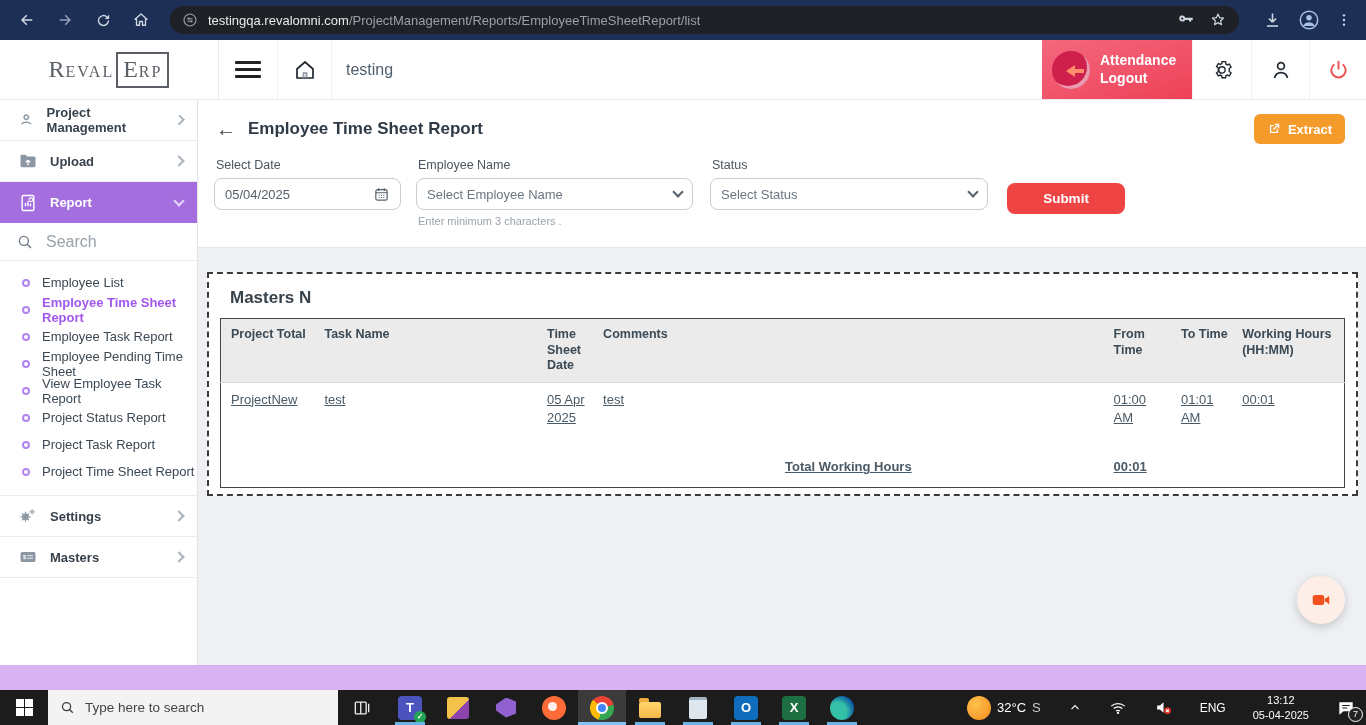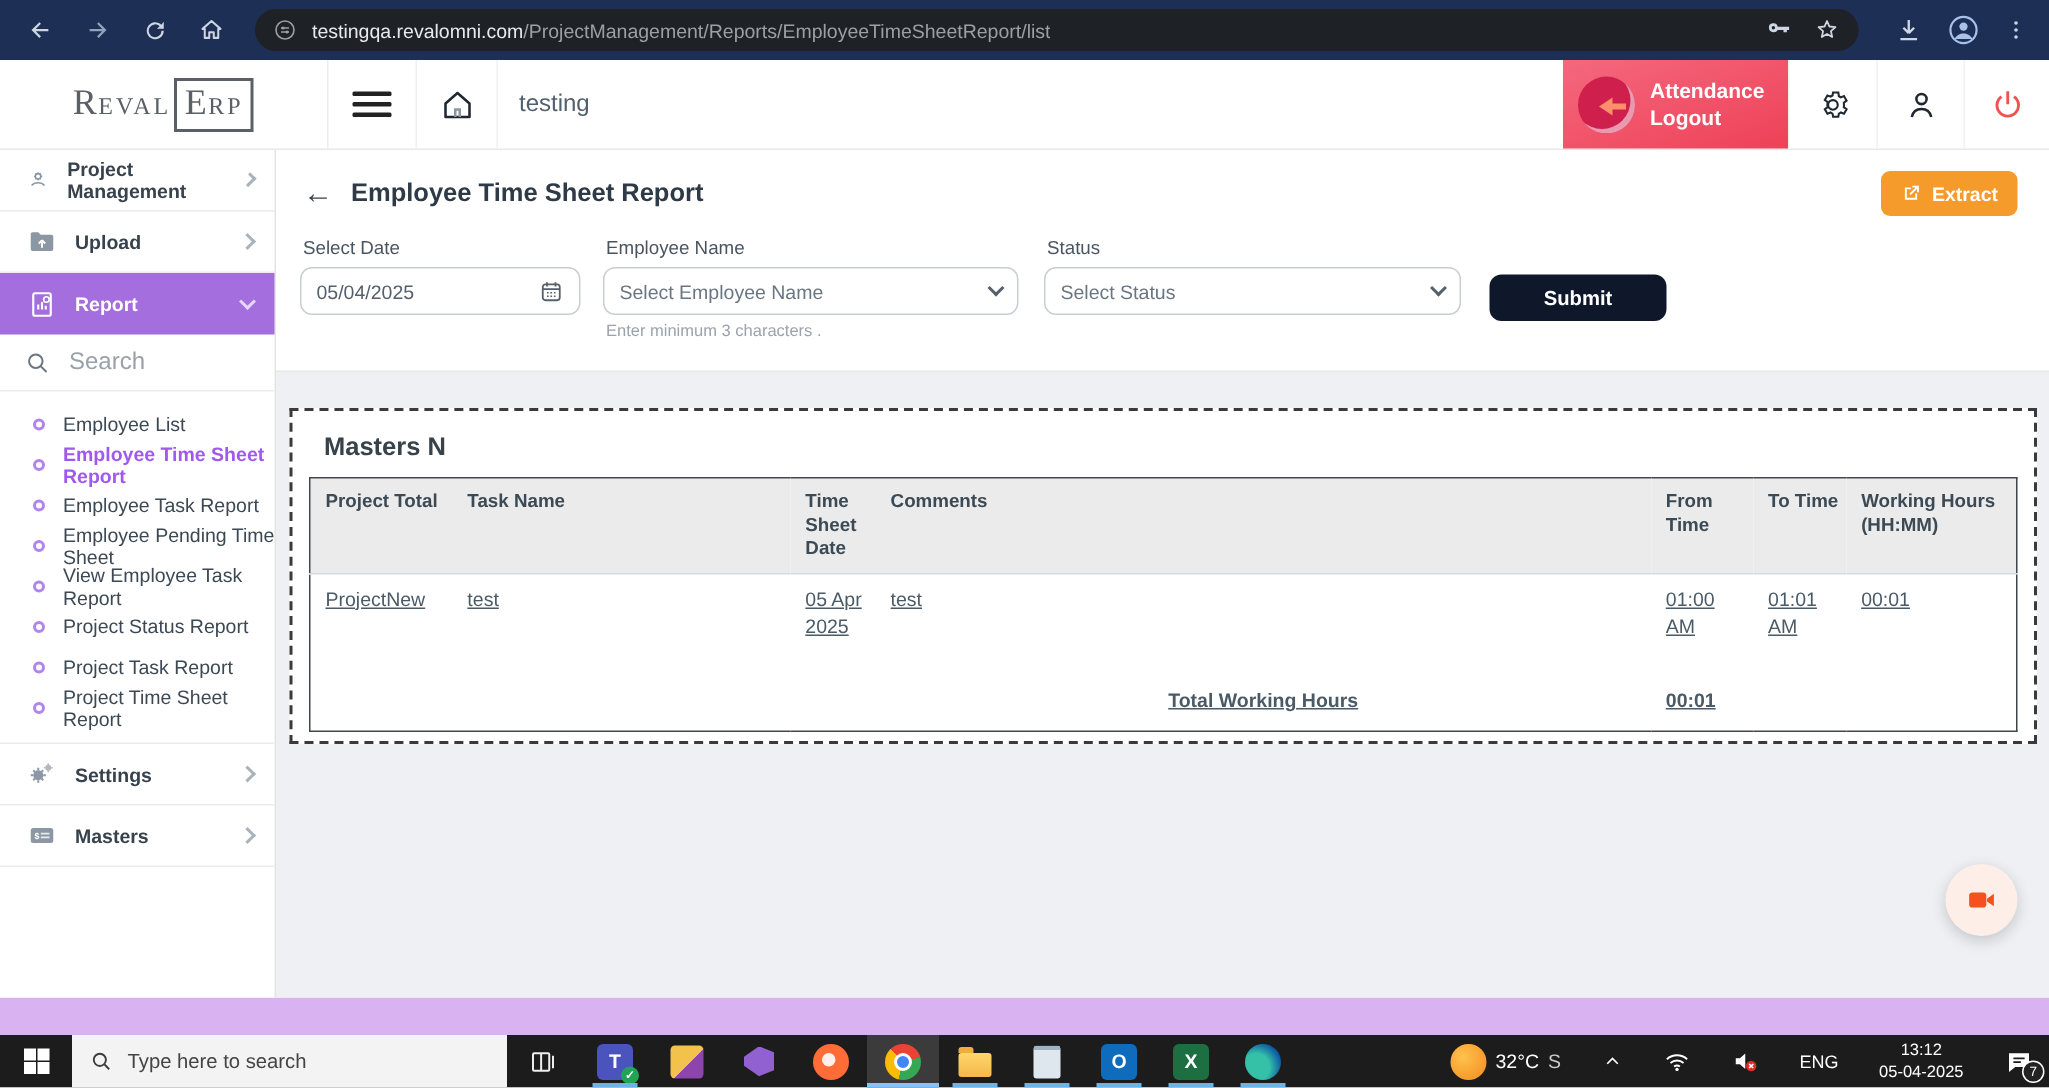--- a/index.html
+++ b/index.html
@@ -28,21 +28,21 @@
   .breadcrumb { color:#51606e; font-size:16px; padding-left:14px; display:flex; align-items:center; }
   .hdr-spacer { flex:1; }
   .attendance-btn { width:150px; background:linear-gradient(160deg,#f4687e 0%,#ee4157 100%); display:flex; align-items:center; gap:10px; padding:0 8px 0 10px; color:#fff; font-weight:bold; font-size:14px; line-height:1.25; }
   .att-circle { width:38px; height:38px; min-width:38px; border-radius:50%; background:#cf1f4d; position:relative; box-shadow:inset -3px -3px 0 rgba(255,255,255,.55); }
   .att-arrow { position:absolute; top:14px; left:8px; width:0; height:0; border:6px solid transparent; border-right:9px solid #ff8e6b; }
   .att-arrow::after { content:""; position:absolute; left:8px; top:-2px; width:10px; height:4px; background:#ff8e6b; }
   .icon-cell { width:59px; }
 
   
   .app-body { height:565px; display:flex; }
-  .sidebar { width:184px; background:#fff; border-right:1px solid #e4e4e4; }
+  .sidebar { width:198px; background:#fff; border-right:1px solid #e4e4e4; }
   .side-item { height:41px; display:flex; align-items:center; gap:12px; padding:0 14px 0 18px; border-bottom:1px solid #ececec; color:#37424d; font-weight:bold; font-size:13px; }
   .side-item .grow { flex:1; }
   .chev { width:8px; height:8px; border-right:2px solid #aab3bb; border-top:2px solid #aab3bb; transform:rotate(45deg); }
   .side-item.active { background:#a46ede; color:#fff; border-bottom:none; }
   .side-item.active .chev { border-color:#e7d6fb; transform:rotate(135deg); margin-top:-4px; }
   .side-search { height:38px; display:flex; align-items:center; gap:12px; padding:0 16px; border-bottom:1px solid #ececec; }
   .side-search span { color:#99a1ab; font-size:16px; }
   .subitems { padding:8px 0 10px 0; border-bottom:1px solid #ececec; }
   .subitem { height:27px; display:flex; align-items:center; gap:12px; padding-left:22px; color:#3c4853; font-size:13px; }
   .subitem .dot { width:8px; height:8px; min-width:8px; border:2px solid #b184ef; border-radius:50%; }
@@ -53,21 +53,21 @@
   .title-row { display:flex; align-items:center; padding:14px 21px 0 18px; }
   .page-title { font-size:17px; font-weight:bold; color:#2e3a46; margin-left:12px; }
   .back-arrow { font-size:20px; color:#37424d; line-height:1; }
   .extract-btn { margin-left:auto; background:#f49b2c; color:#fff; font-weight:bold; font-size:13px; border:none; border-radius:6px; height:30px; padding:0 13px; display:flex; align-items:center; gap:7px; }
   .filters-row { display:flex; align-items:flex-start; padding:14px 4px 0 16px; }
   .field { display:flex; flex-direction:column; }
   .field label { font-size:12.5px; color:#4b5560; margin:0 0 6px 2px; }
   .input-box { height:32px; border:1px solid #c9ced4; border-radius:8px; background:#fff; display:flex; align-items:center; padding:0 10px; color:#6a7682; font-size:13px; }
   .input-box input { border:none; outline:none; flex:1; font-size:13px; color:#55606c; font-family:inherit; background:transparent; min-width:0; }
   .hint { font-size:11px; color:#9aa3ab; margin-top:5px; margin-left:2px; }
-  .submit-btn { background:#0f172a; color:#fff; font-weight:bold; font-size:13.5px; border:none; border-radius:8px; height:31px; width:118px; margin-top:25px; }
+  .submit-btn { background:#ef4444; color:#fff; font-weight:bold; font-size:13.5px; border:none; border-radius:8px; height:31px; width:118px; margin-top:25px; }
   .sel-chev { width:8px; height:8px; border-right:2px solid #55606c; border-bottom:2px solid #55606c; transform:rotate(45deg); margin-top:-4px; }
 
   .gray-area { flex:1; position:relative; }
   .report-card { margin:24px 8px 0 9px; height:224px; background:#fff; border:2px dashed #3a3a3a; padding:8px 11px 0 11px; }
   .emp-name { font-size:17px; font-weight:bold; color:#37424a; margin:6px 0 10px 10px; }
   table.ts { width:100%; border-collapse:collapse; border:1px solid #3f464c; table-layout:fixed; }
   table.ts th { background:#ebebeb; font-size:12.5px; color:#3b4a55; text-align:left; font-weight:bold; padding:8px 4px 8px 10px; vertical-align:top; border-bottom:1px solid #d7dadd; line-height:1.25; }
   table.ts td { font-size:13px; color:#4a5a66; padding:8px 4px 2px 10px; vertical-align:top; line-height:1.4;text-decoration:underline; }
   td.tall { height:72px; }
   .total-label { font-weight:bold; color:#37474f; text-align:center; padding:4px 0 10px 0 !important; }

